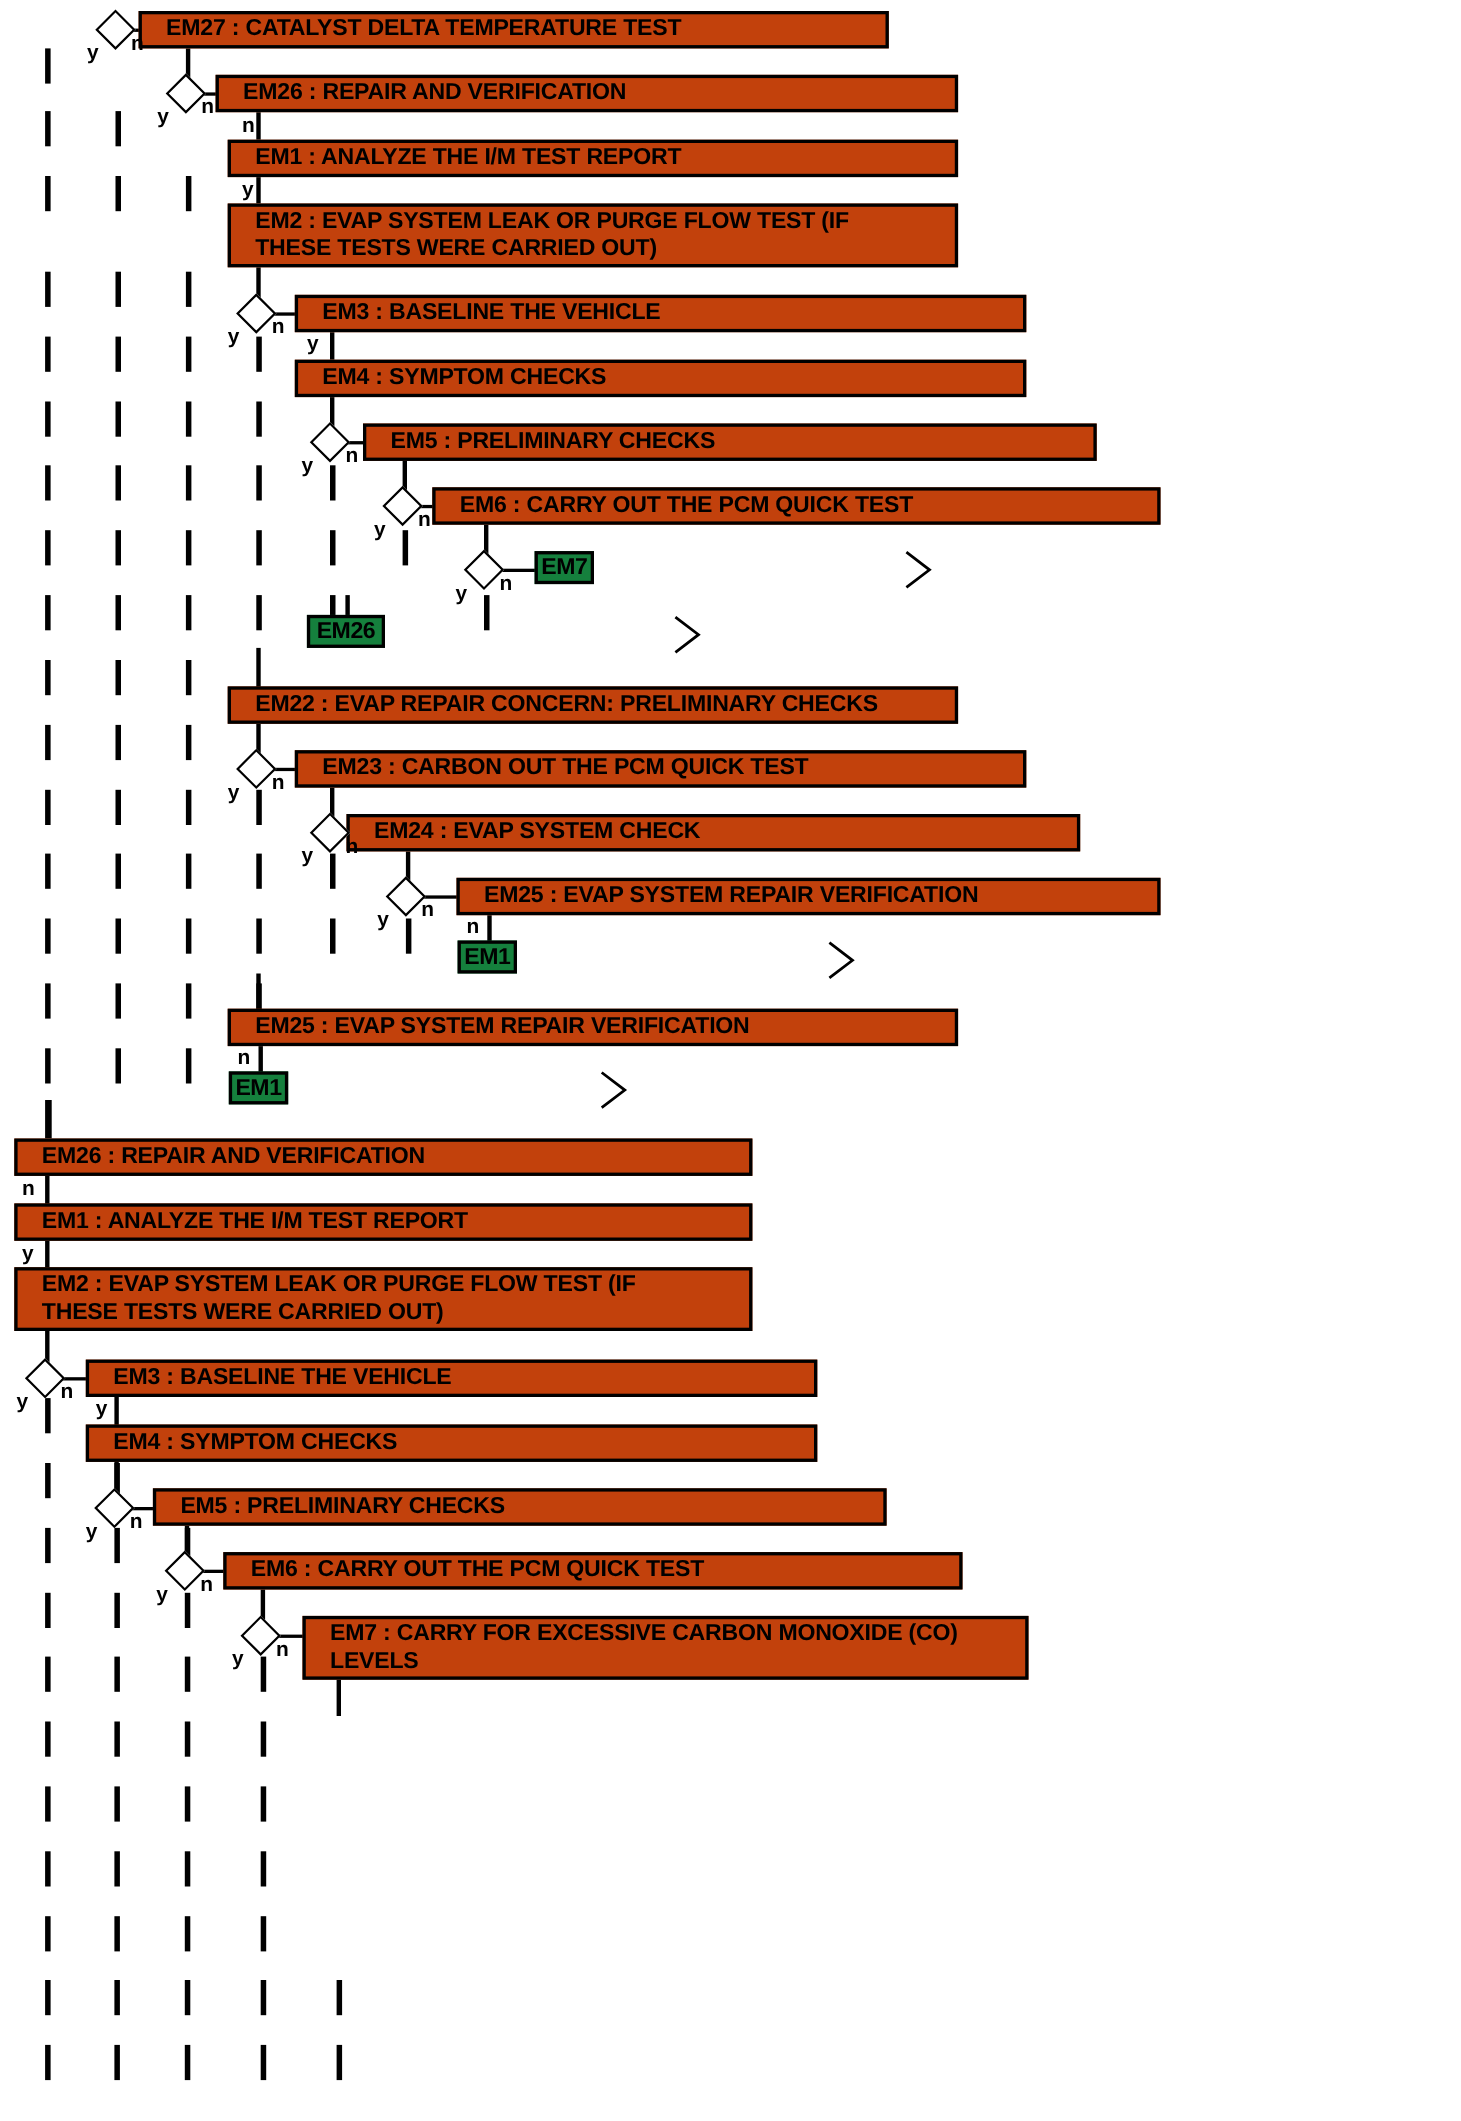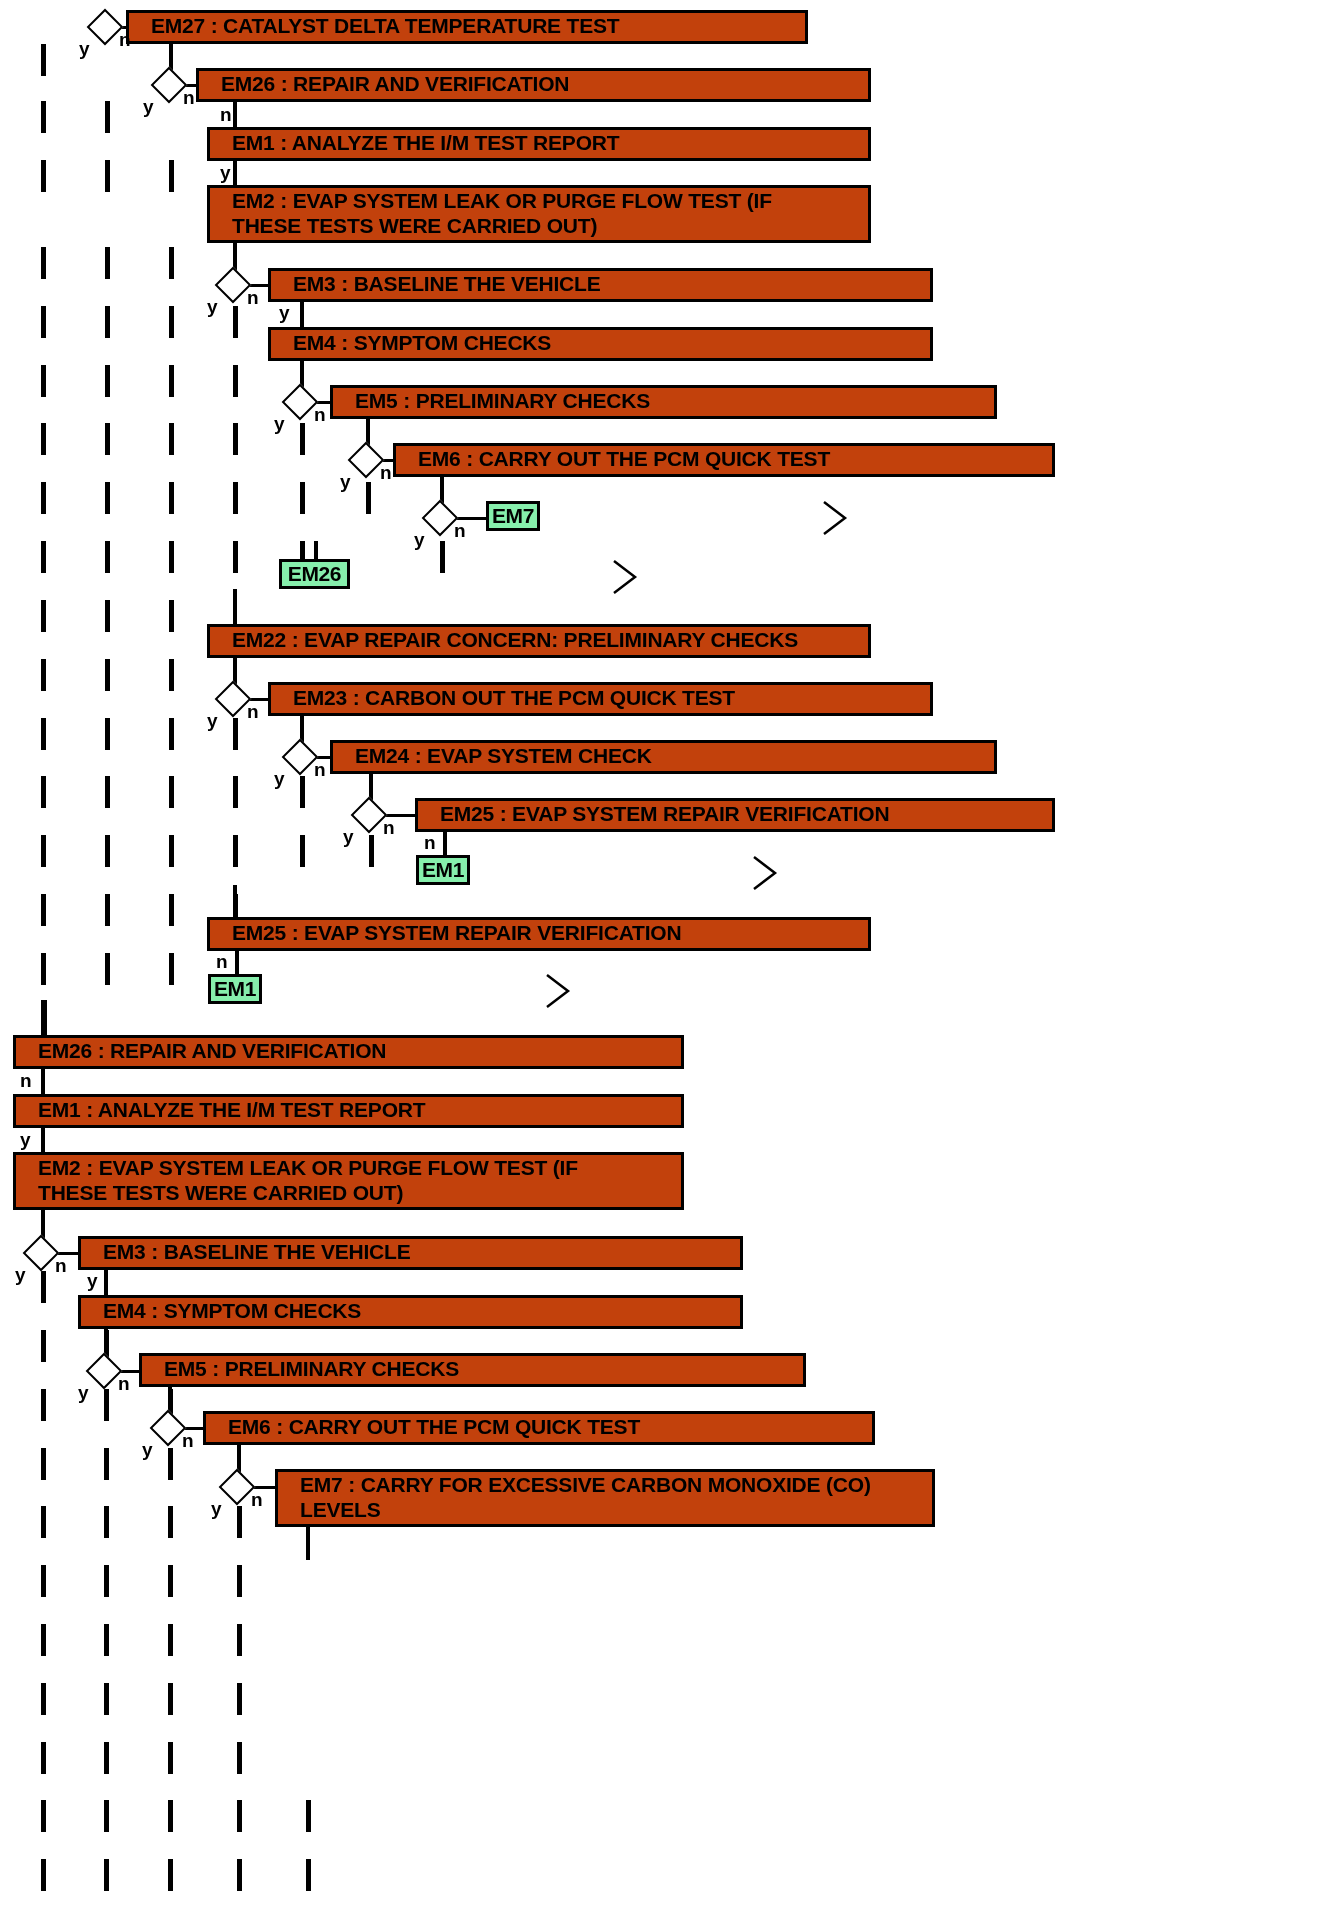--- a/index.html
+++ b/index.html
@@ -31,21 +31,21 @@
     font-weight: bold;
     font-size: 21px;
     line-height: 25px;
     color: #000000;
     letter-spacing: -0.2px;
     white-space: pre-line;
   }
   .small-box {
     position: absolute;
     box-sizing: border-box;
-    background: #86efac;
+    background: #15803d;
     border: 3px solid #000000;
     display: flex;
     align-items: center;
     justify-content: center;
   }
   .small-label {
     font-family: "Liberation Sans", sans-serif;
     font-weight: bold;
     font-size: 21px;
     color: #000000;
@@ -252,21 +252,21 @@
       </div>
       <div class="node-box" style="left: 393px; top: 443px; width: 662px; height: 34px;">
         <span class="node-label">EM6 : CARRY OUT THE PCM QUICK TEST</span>
       </div>
       <div class="node-box" style="left: 207px; top: 624px; width: 664px; height: 34px;">
         <span class="node-label">EM22 : EVAP REPAIR CONCERN: PRELIMINARY CHECKS</span>
       </div>
       <div class="node-box" style="left: 268px; top: 682px; width: 665px; height: 34px;">
         <span class="node-label">EM23 : CARBON OUT THE PCM QUICK TEST</span>
       </div>
-      <div class="node-box" style="left: 330px; top: 740px; width: 667px; height: 34px;">
+      <div class="node-box" style="left: 315px; top: 740px; width: 667px; height: 34px;">
         <span class="node-label">EM24 : EVAP SYSTEM CHECK</span>
       </div>
       <div class="node-box" style="left: 415px; top: 798px; width: 640px; height: 34px;">
         <span class="node-label">EM25 : EVAP SYSTEM REPAIR VERIFICATION</span>
       </div>
       <div class="node-box" style="left: 207px; top: 917px; width: 664px; height: 34px;">
         <span class="node-label">EM25 : EVAP SYSTEM REPAIR VERIFICATION</span>
       </div>
       <div class="node-box" style="left: 13px; top: 1035px; width: 671px; height: 34px;">
         <span class="node-label">EM26 : REPAIR AND VERIFICATION</span>

